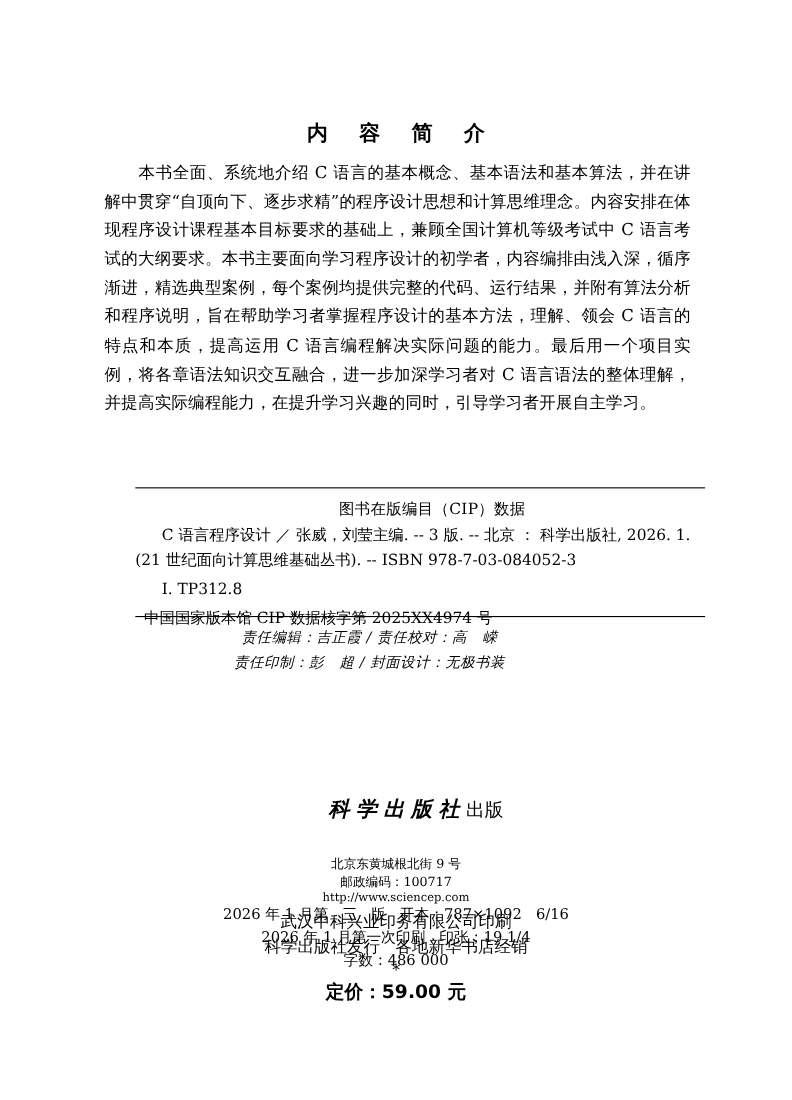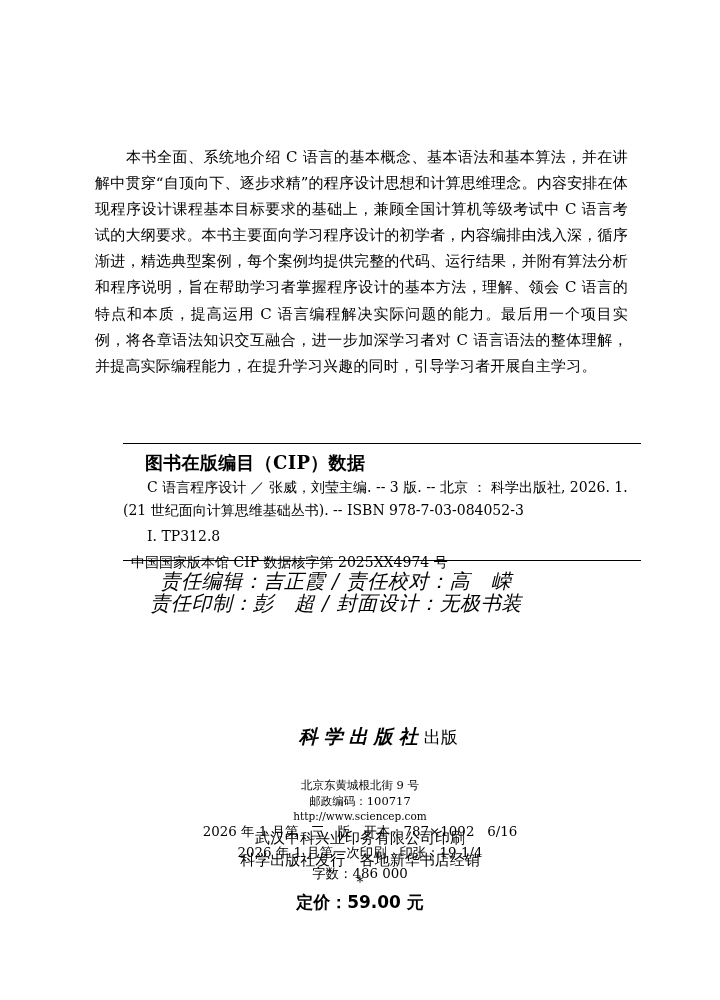--- a/index.html
+++ b/index.html
@@ -68,41 +68,42 @@
 
   .cip {
     position: absolute;
     left: 123px;
     top: 452px;
     width: 518px;
     font-size: 14px;
     line-height: 22.4px;
   }
   .cip-head {
-    font-weight: bold;
-    font-size: 18px;
+    font-weight: normal;
+    font-size: 14px;
     margin: 0 0 2px 22px;
     letter-spacing: 0.3px;
+    text-align: center;
   }
   .cip-line {
     margin: 0;
   }
   .cip-indent   { text-indent: 24px; }
   .cip-hang     { text-indent: 0; }
   .cip-cls      { text-indent: 24px; margin-top: 4px; }
   .cip-no       { text-indent: 8px; margin-top: 3px; }
 
   
   .credits {
     position: absolute;
     left: 0;
     top: 570px;
     width: 672px;
     text-align: center;
-    font-size: 20px;
+    font-size: 13px;
     line-height: 22px;
     font-family: "DejaVu Serif", "Liberation Serif", serif;
     font-style: italic;
     letter-spacing: 0.6px;
   }
   .credits div { white-space: pre; }
 
   
   .pub {
     position: absolute;
@@ -188,20 +189,21 @@
     font-size: 14.5px;
     line-height: 22px;
     margin-top: 1px;
   }
 </style>
 </head>
 <body>
 
 <div class="page">
 
+  <div class="section-title">内  容  简  介</div>
 
   <div class="abstract">
     <p>本书全面、系统地介绍 C 语言的基本概念、基本语法和基本算法，并在讲解中贯穿“自顶向下、逐步求精”的程序设计思想和计算思维理念。内容安排在体现程序设计课程基本目标要求的基础上，兼顾全国计算机等级考试中 C 语言考试的大纲要求。本书主要面向学习程序设计的初学者，内容编排由浅入深，循序渐进，精选典型案例，每个案例均提供完整的代码、运行结果，并附有算法分析和程序说明，旨在帮助学习者掌握程序设计的基本方法，理解、领会 C 语言的特点和本质，提高运用 C 语言编程解决实际问题的能力。最后用一个项目实例，将各章语法知识交互融合，进一步加深学习者对 C 语言语法的整体理解，并提高实际编程能力，在提升学习兴趣的同时，引导学习者开展自主学习。</p>
   </div>
 
   <div class="rule rule-top"></div>
 
   <div class="cip">
     <div class="cip-head">图书在版编目（CIP）数据</div>
     <div class="cip-line cip-indent">C 语言程序设计 ／ 张威，刘莹主编. -- 3 版. -- 北京 ： 科学出版社, 2026. 1.</div>

